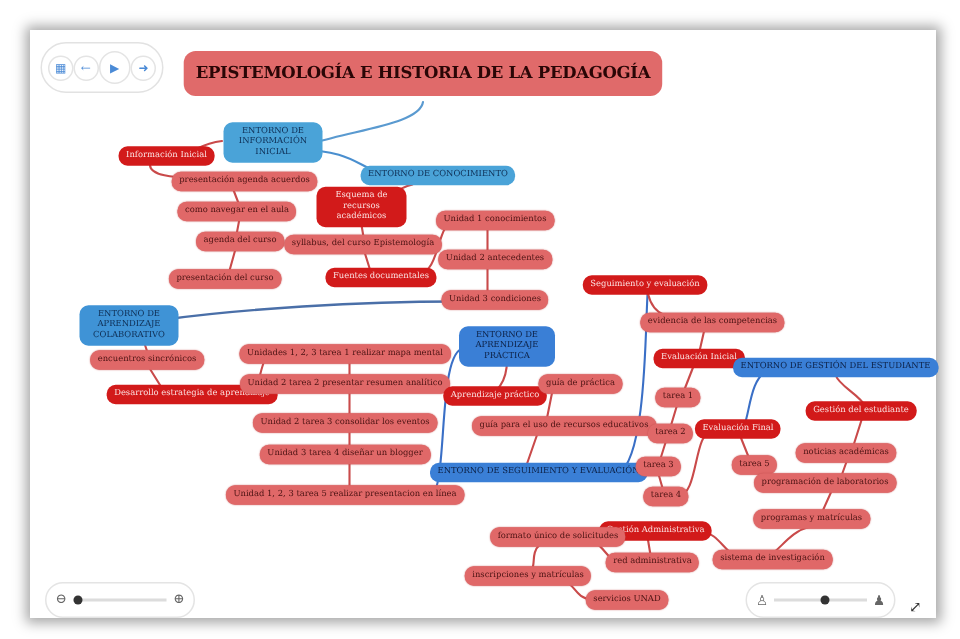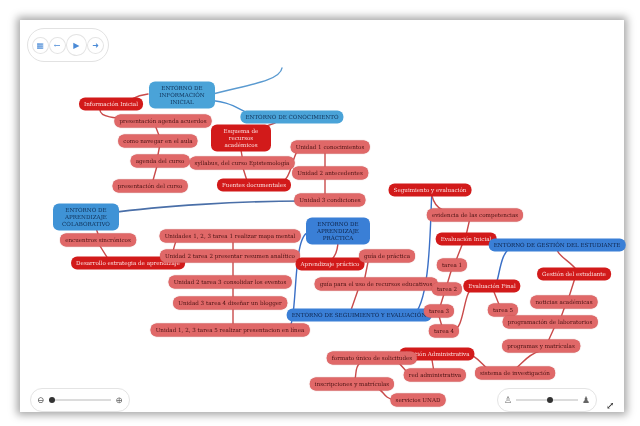--- a/index.html
+++ b/index.html
@@ -81,20 +81,21 @@
       <path d="M540,351 C525,355 520,368 510,372" stroke="#c94a4a"></path>
 
       <path d="M468,354 C480,356 485,372 495,372" stroke="#c94a4a"></path>
       <path d="M432,360 L434,372" stroke="#c94a4a"></path>
       <path d="M396,361 C404,366 405,373 412,375" stroke="#c94a4a"></path>
       <path d="M360,363 C352,370 360,380 350,383" stroke="#c94a4a"></path>
       <path d="M374,386 C385,390 382,398 395,400" stroke="#c94a4a"></path>
     </g>
   </svg>
 
+  <div class="node n-title" style="left:282px;top:49px;">EPISTEMOLOGÍA E HISTORIA DE LA PEDAGOGÍA</div>
 
   <div class="node n-blue-l" style="left:182px;top:95px;width:66px;white-space:normal;">ENTORNO DE INFORMACIÓN INICIAL</div>
   <div class="node n-main" style="left:111px;top:104px;">Información Inicial</div>
   <div class="node n-sub" style="left:163px;top:121px;">presentación  agenda  acuerdos</div>
   <div class="node n-sub" style="left:158px;top:141px;">como navegar en el aula</div>
   <div class="node n-sub" style="left:160px;top:161px;">agenda del curso</div>
   <div class="node n-sub" style="left:150px;top:186px;">presentación del curso</div>
 
   <div class="node n-blue-l" style="left:292px;top:117px;">ENTORNO DE CONOCIMIENTO</div>
   <div class="node n-main" style="left:241px;top:138px;width:60px;white-space:normal;">Esquema de recursos académicos</div>

